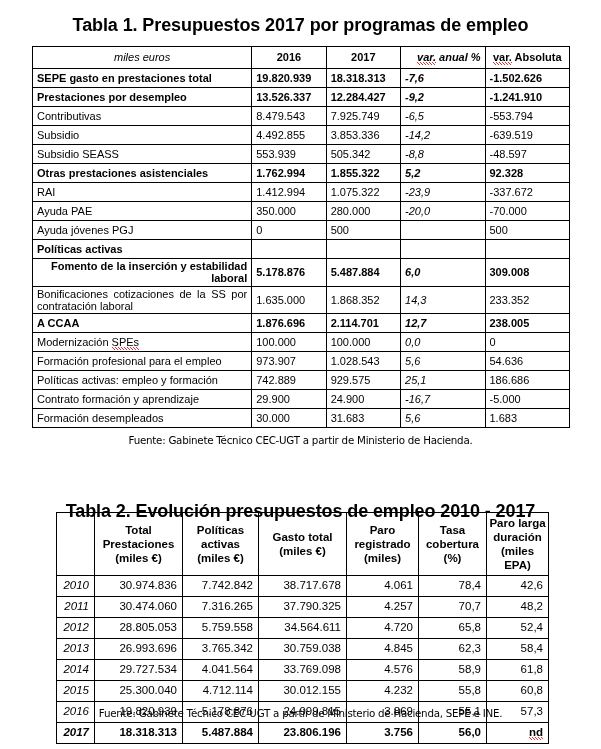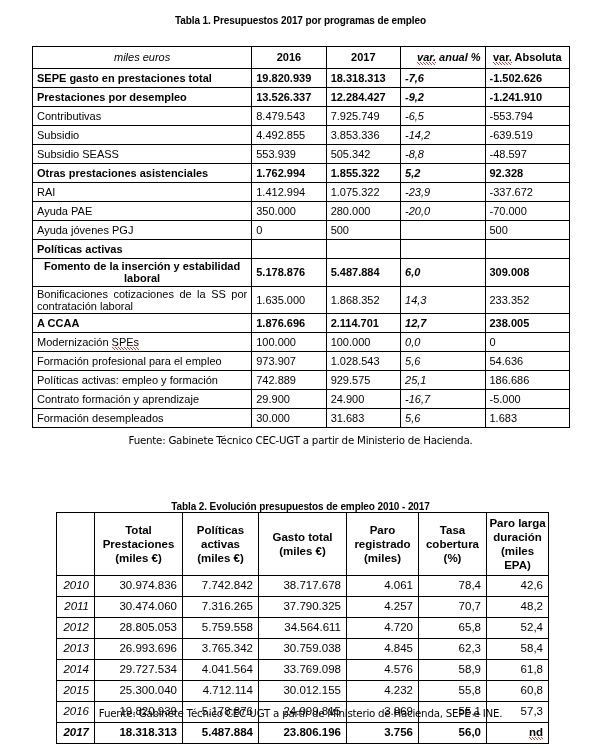--- a/index.html
+++ b/index.html
@@ -18,21 +18,21 @@
 
   .page {
     width: 601px;
     height: 749px;
     position: relative;
   }
 
   .table-title {
     text-align: center;
     font-weight: bold;
-    font-size: 10px;
+    font-size: 18px;
     letter-spacing: -0.1px;
   }
 
   #title-1 { position: absolute; left: 0; top: 15px; width: 601px; }
   #title-2 { position: absolute; left: 0; top: 484px; width: 601px; margin-top: 17px; }
 
   table {
     border-collapse: collapse;
     table-layout: fixed;
     font-size: 11px;
@@ -65,21 +65,21 @@
   #tabla1 .c-var    { width: 84px;  text-align: right; }
   #tabla1 .c-abs    { width: 84px;  text-align: right; }
 
   #tabla1 thead td { text-align: center; font-weight: bold; height: 19px; }
   #tabla1 thead td.h-units { font-style: italic; font-weight: normal; }
   #tabla1 thead td.h-var   { font-style: italic; font-weight: bold; padding-left: 16px; }
 
   #tabla1 tr.bold td { font-weight: bold; }
   #tabla1 td.left  { text-align: left; }
   #tabla1 td.ital  { font-style: italic; }
-  #tabla1 td.wrapcell { white-space: normal; text-align: center; margin-top: 24px; }
+  #tabla1 td.wrapcell { white-space: normal; text-align: right; margin-top: 24px; }
   #tabla1 td.justify  { white-space: normal; text-align: justify; text-align-last: left; }
 
   .sq {
     background-image: linear-gradient(45deg, transparent 40%, #e03030 40%, #e03030 60%, transparent 60%);
     background-size: 3px 3px;
     background-repeat: repeat-x;
     background-position: left bottom;
     padding-bottom: 2px;
   }
 

